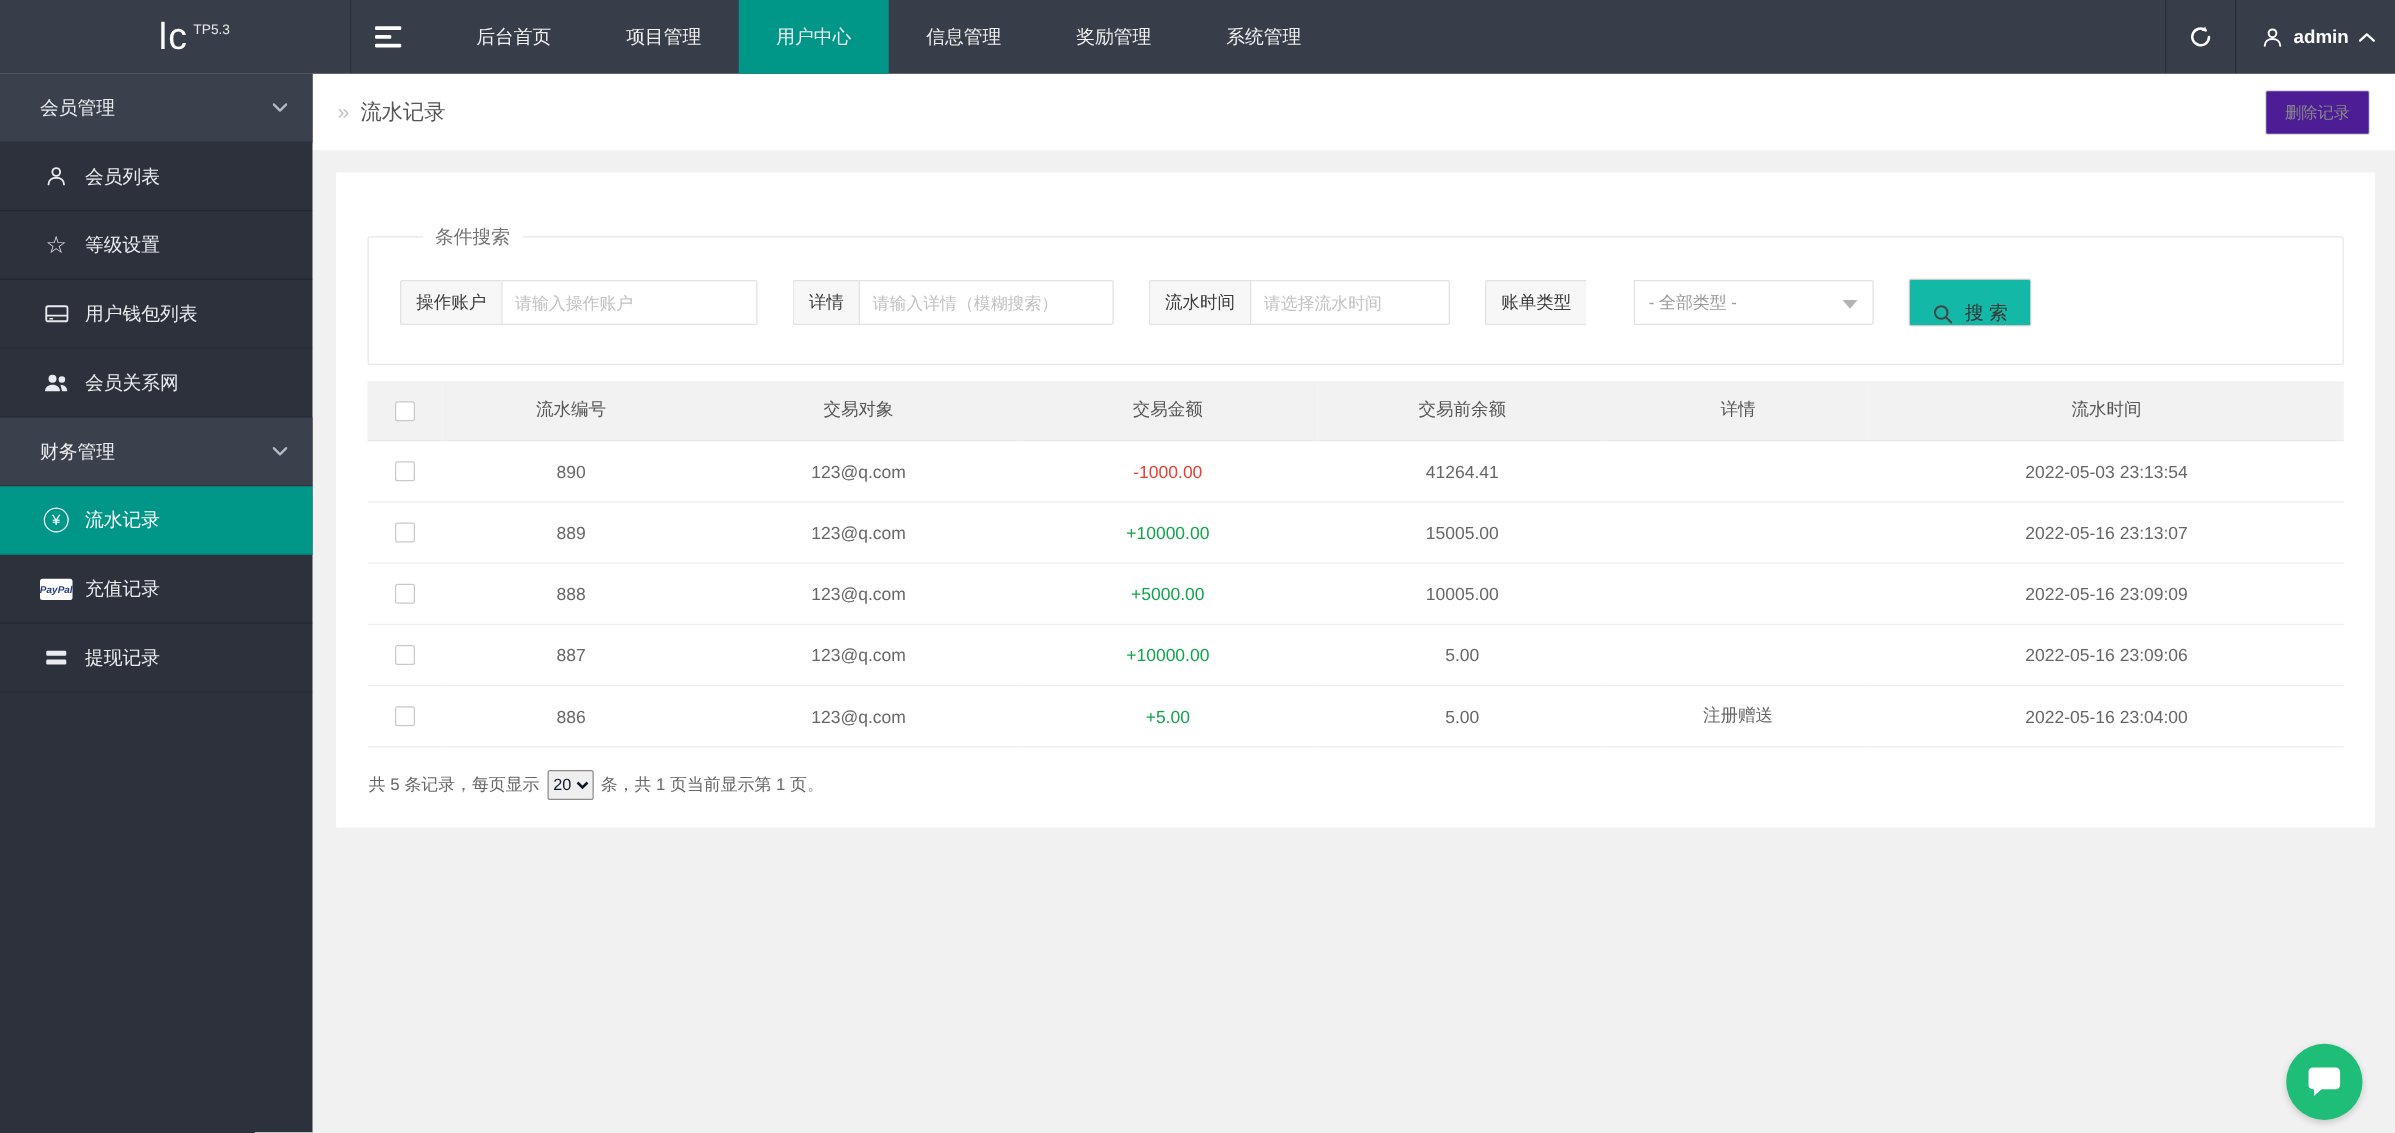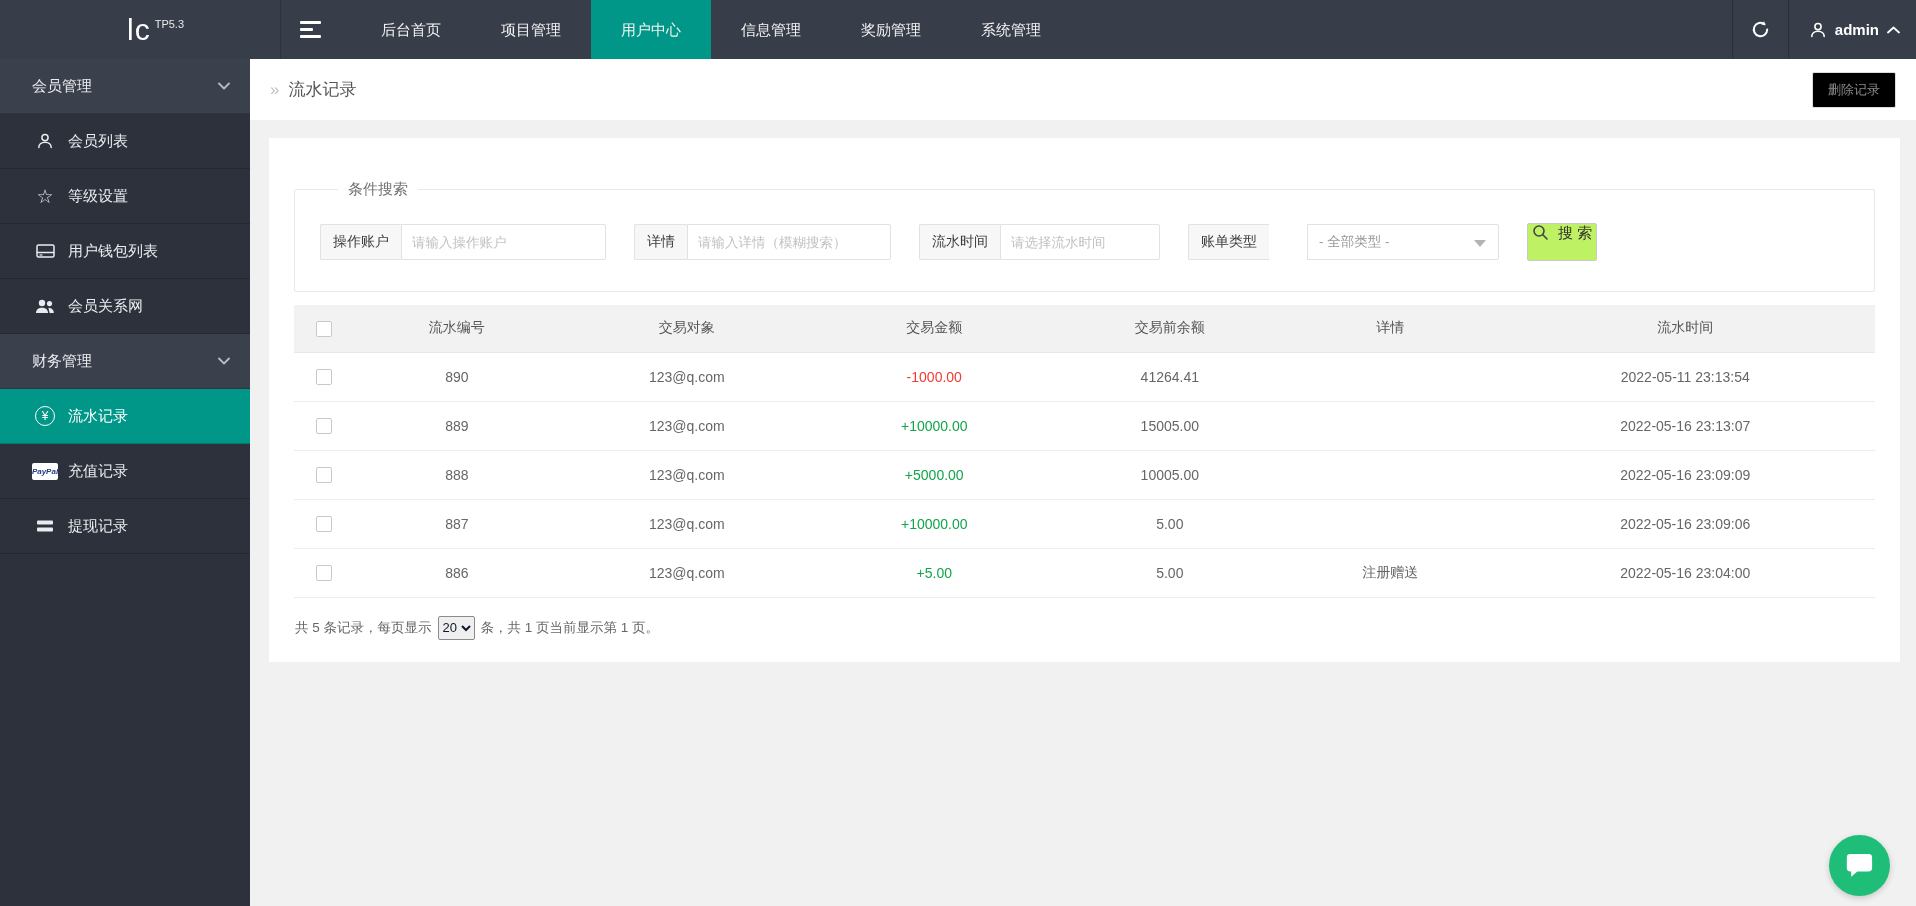--- a/index.html
+++ b/index.html
@@ -67,21 +67,21 @@
     font-size:8px; font-weight:bold; font-style:italic; color:#253b80; letter-spacing:0;
   }
   
   .main { position:absolute; top:59px; left:250px; right:0; bottom:0; background:#f1f1f1; }
   .bc-bar {
     height:61px; background:#fff; display:flex; align-items:center; padding:0 20px;
   }
   .bc-arrows { color:#c3c3c3; font-size:17px; margin-right:9px; }
   .bc-title { color:#555; font-size:17px; }
   .delete-btn {
-    margin-left:auto; background:#000000; border:1px solid #dcdcdc; border-radius:2px;
+    margin-left:auto; background:#4c1d95; border:1px solid #dcdcdc; border-radius:2px;
     color:#8a8a8a; font-size:13px; padding:8px 15px; cursor:pointer;
     font-family:"Liberation Sans", sans-serif;
   }
   .content { padding:18px 16px 0 19px; }
   .card { background:#fff; height:524px; padding:42px 25px 0 25px; }
   
   .search-fs { border:1px solid #e8e8e8; border-radius:2px; padding:24px 0 30px 25px; }
   .search-fs legend { margin-left:18px; padding:0 10px; font-size:15px; color:#737373; }
   .form-row { display:flex; align-items:center; gap:28px; }
   .igroup { display:flex; height:36px; }
@@ -99,22 +99,22 @@
     width:192px; border:1px solid #e2e2e2; border-radius:0 2px 2px 0; position:relative;
     display:flex; align-items:center; padding:0 11px; font-size:13.5px; color:#9a9a9a; cursor:pointer;
     background:#fff;
     margin-left:38px;
   }
   .select-caret {
     position:absolute; right:12px; top:15px; width:0; height:0;
     border-left:6px solid transparent; border-right:6px solid transparent; border-top:7px solid #b3b3b3;
   }
   .search-btn {
-    height:38px; background:#bef264; border:1px solid #c9c9c9; border-radius:2px;
-    display:flex; align-items:flex-start; gap:9px; padding:0 4px; font-size:15px; color:#333;
+    height:38px; background:#14b8a6; border:1px solid #c9c9c9; border-radius:2px;
+    display:flex; align-items:flex-end; gap:9px; padding:0 18px; font-size:15px; color:#333;
     cursor:pointer; font-family:"Liberation Sans", sans-serif;
   }
   
   table.records { width:100%; border-collapse:collapse; margin-top:13px; }
   table.records thead th {
     background:#f2f2f2; height:47px; font-weight:normal; font-size:14px; color:#555;
     text-align:center; border-bottom:1px solid #e8e8e8;
   }
   table.records tbody td {
     height:49px; text-align:center; font-size:14px; color:#666;
@@ -327,21 +327,21 @@
           </tr>
         </thead>
         <tbody>
           <tr>
             <td><span class="cbx"></span></td>
             <td>890</td>
             <td>123@q.com</td>
             <td><span class="amt" data-type="neg">-1000.00</span></td>
             <td>41264.41</td>
             <td></td>
-            <td>2022-05-11 23:13:54</td>
+            <td>2022-05-03 23:13:54</td>
           </tr>
           <tr>
             <td><span class="cbx"></span></td>
             <td>889</td>
             <td>123@q.com</td>
             <td><span class="amt" data-type="pos">+10000.00</span></td>
             <td>15005.00</td>
             <td></td>
             <td>2022-05-16 23:13:07</td>
           </tr>

